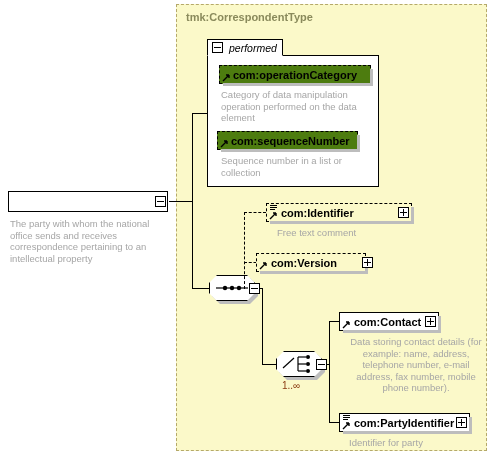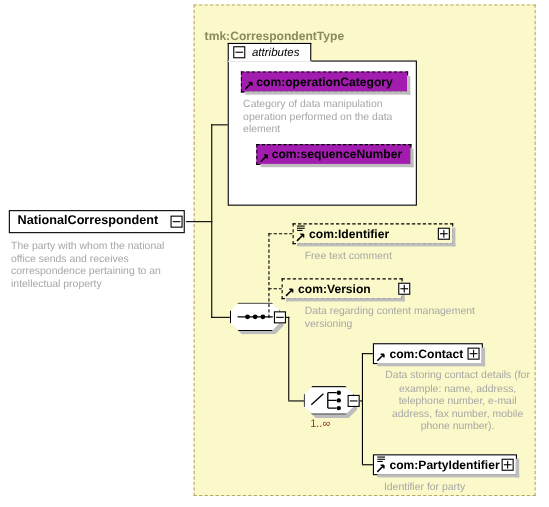--- a/index.html
+++ b/index.html
@@ -29,21 +29,20 @@
   }
   .type-title {
     position: absolute;
     left: 186px;
     top: 11px;
     font-size: 11px;
     font-weight: bold;
     color: #8a8a5c;
     letter-spacing: 0px;
     white-space: nowrap;
-    margin-top: 16px;
   }
 
   
   .attr-folder-body {
     position: absolute;
     left: 207px;
     top: 55px;
     width: 172px;
     height: 132px;
     background: #ffffff;
@@ -101,21 +100,21 @@
 
   
   .node {
     position: absolute;
     box-sizing: border-box;
     background: #ffffff;
     height: 19px;
   }
   .node.dashed-attr {
     border: 1px dashed #000000;
-    background: #a21caf;
+    background: #4d7c0f;
   }
   .node.dashed-elem {
     border: 1px dashed #000000;
     background: #fbf9c9;
   }
   .node.solid-elem {
     border: 1px solid #000000;
     background: #ffffff;
   }
   .node .shadow {
@@ -261,44 +260,45 @@
   <div class="type-title">tmk:CorrespondentType</div>
 
   <div class="ln h" style="left:169px; top:201px; width:24px;"></div>
   <div class="ln v" style="left:192px; top:113px; height:176px;"></div>
   <div class="ln h" style="left:192px; top:113px; width:16px;"></div>
   <div class="ln h" style="left:192px; top:288px; width:17px;"></div>
 
   <div class="attr-folder-body"></div>
   <div class="attr-tab"></div>
   <div class="toggle" style="left:212px; top:42px;"></div>
-  <div class="attr-tab-label">attributes</div>
+  <div class="attr-tab-label">performed</div>
 
   <div class="node dashed-attr" style="left:219px; top:65px; width:152px;">
     <span class="shadow"></span>
     <span class="shadow-r"></span>
     <span class="ref-arrow">
       <svg width="9" height="9" viewBox="0 0 9 9">
           <path d="M1 8 L7 2 M7 2 L4 2 M7 2 L7 5" stroke="#000" stroke-width="1.4" fill="none"></path>
         </svg>
     </span>
     <span class="node-label">com:operationCategory</span>
   </div>
   <div class="annot" style="left:221px; top:89px; width:152px;">Category of data manipulation operation performed on the data element</div>
 
-  <div class="node dashed-attr" style="left:233px; top:131px; width:141px;">
+  <div class="node dashed-attr" style="left:217px; top:131px; width:141px;">
     <span class="shadow"></span>
     <span class="shadow-r"></span>
     <span class="ref-arrow">
       <svg width="9" height="9" viewBox="0 0 9 9">
           <path d="M1 8 L7 2 M7 2 L4 2 M7 2 L7 5" stroke="#000" stroke-width="1.4" fill="none"></path>
         </svg>
     </span>
     <span class="node-label">com:sequenceNumber</span>
   </div>
+  <div class="annot" style="left:221px; top:155px; width:152px;">Sequence number in a list or collection</div>
 
   <div class="compositor-wrap" style="left:209px; top:275px;">
     <div class="compositor-shadow"></div>
     <div class="compositor"></div>
     <svg width="46" height="26" viewBox="0 0 46 26" style="position:absolute;left:0;top:0;">
       <line x1="7" y1="13" x2="39" y2="13" stroke="#000" stroke-width="1.2"></line>
       <circle cx="16" cy="13" r="2.2" fill="#000"></circle>
       <circle cx="23" cy="13" r="2.2" fill="#000"></circle>
       <circle cx="30" cy="13" r="2.2" fill="#000"></circle>
     </svg>
@@ -334,21 +334,20 @@
     <span class="shadow"></span>
     <span class="shadow-r"></span>
     <span class="ref-arrow">
       <svg width="9" height="9" viewBox="0 0 9 9">
           <path d="M1 8 L7 2 M7 2 L4 2 M7 2 L7 5" stroke="#000" stroke-width="1.4" fill="none"></path>
         </svg>
     </span>
     <span class="node-label">com:Version</span>
   </div>
   <div class="toggle plus" style="left:362px; top:257px;"></div>
-  <div class="annot" style="left:277px; top:277px; width:160px;">Data regarding content management versioning</div>
 
   <div class="compositor-wrap" style="left:276px; top:351px;">
     <div class="compositor-shadow"></div>
     <div class="compositor"></div>
     <svg width="46" height="26" viewBox="0 0 46 26" style="position:absolute;left:0;top:0;">
       <line x1="7" y1="17" x2="18" y2="7" stroke="#000" stroke-width="1.2"></line>
       <line x1="22" y1="6" x2="22" y2="20" stroke="#000" stroke-width="1.2"></line>
       <line x1="22" y1="6" x2="30" y2="6" stroke="#000" stroke-width="1.2"></line>
       <line x1="22" y1="13" x2="30" y2="13" stroke="#000" stroke-width="1.2"></line>
       <line x1="22" y1="20" x2="30" y2="20" stroke="#000" stroke-width="1.2"></line>
@@ -393,17 +392,16 @@
     </span>
     <span class="node-label">com:PartyIdentifier</span>
   </div>
   <div class="toggle plus" style="left:456px; top:417px;"></div>
   <div class="annot" style="left:349px; top:437px; width:140px;">Identifier for party</div>
 
   <div class="root-node">
     <span class="shadow"></span>
     <span class="shadow-r"></span>
   </div>
-  <div class="root-label">NationalCorrespondent</div>
   <div class="toggle" style="left:155px; top:196px;"></div>
   <div class="annot" style="left:10px; top:218px; width:162px;">The party with whom the national office sends and receives correspondence pertaining to an intellectual property</div>
 
 </div>
 
 </body></html>

